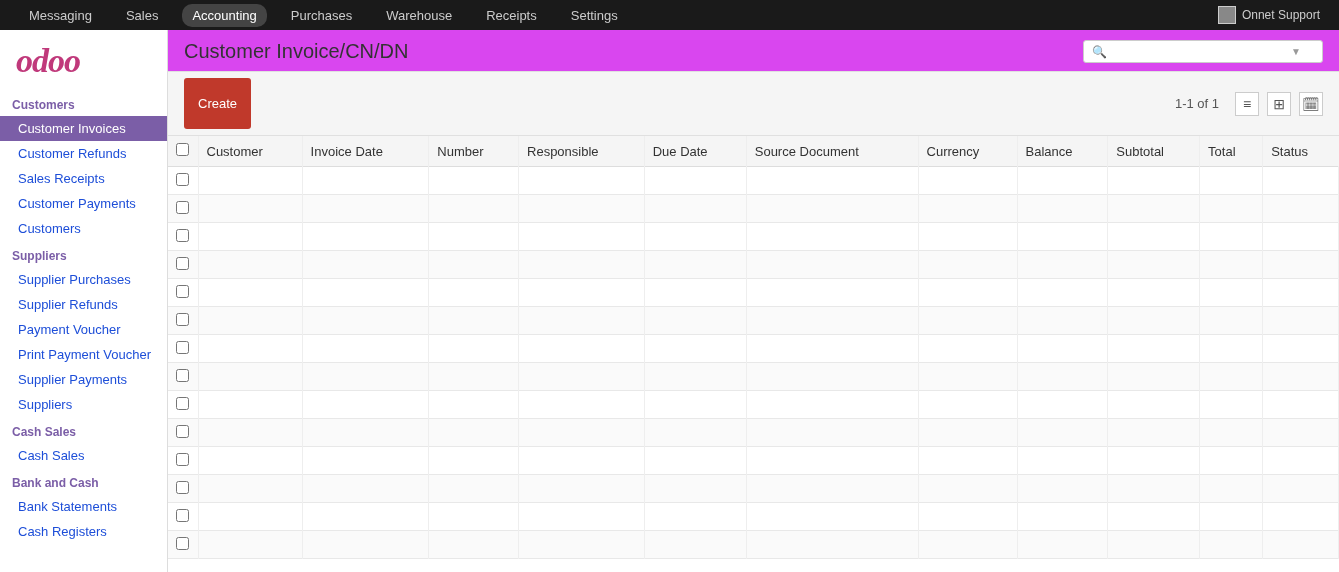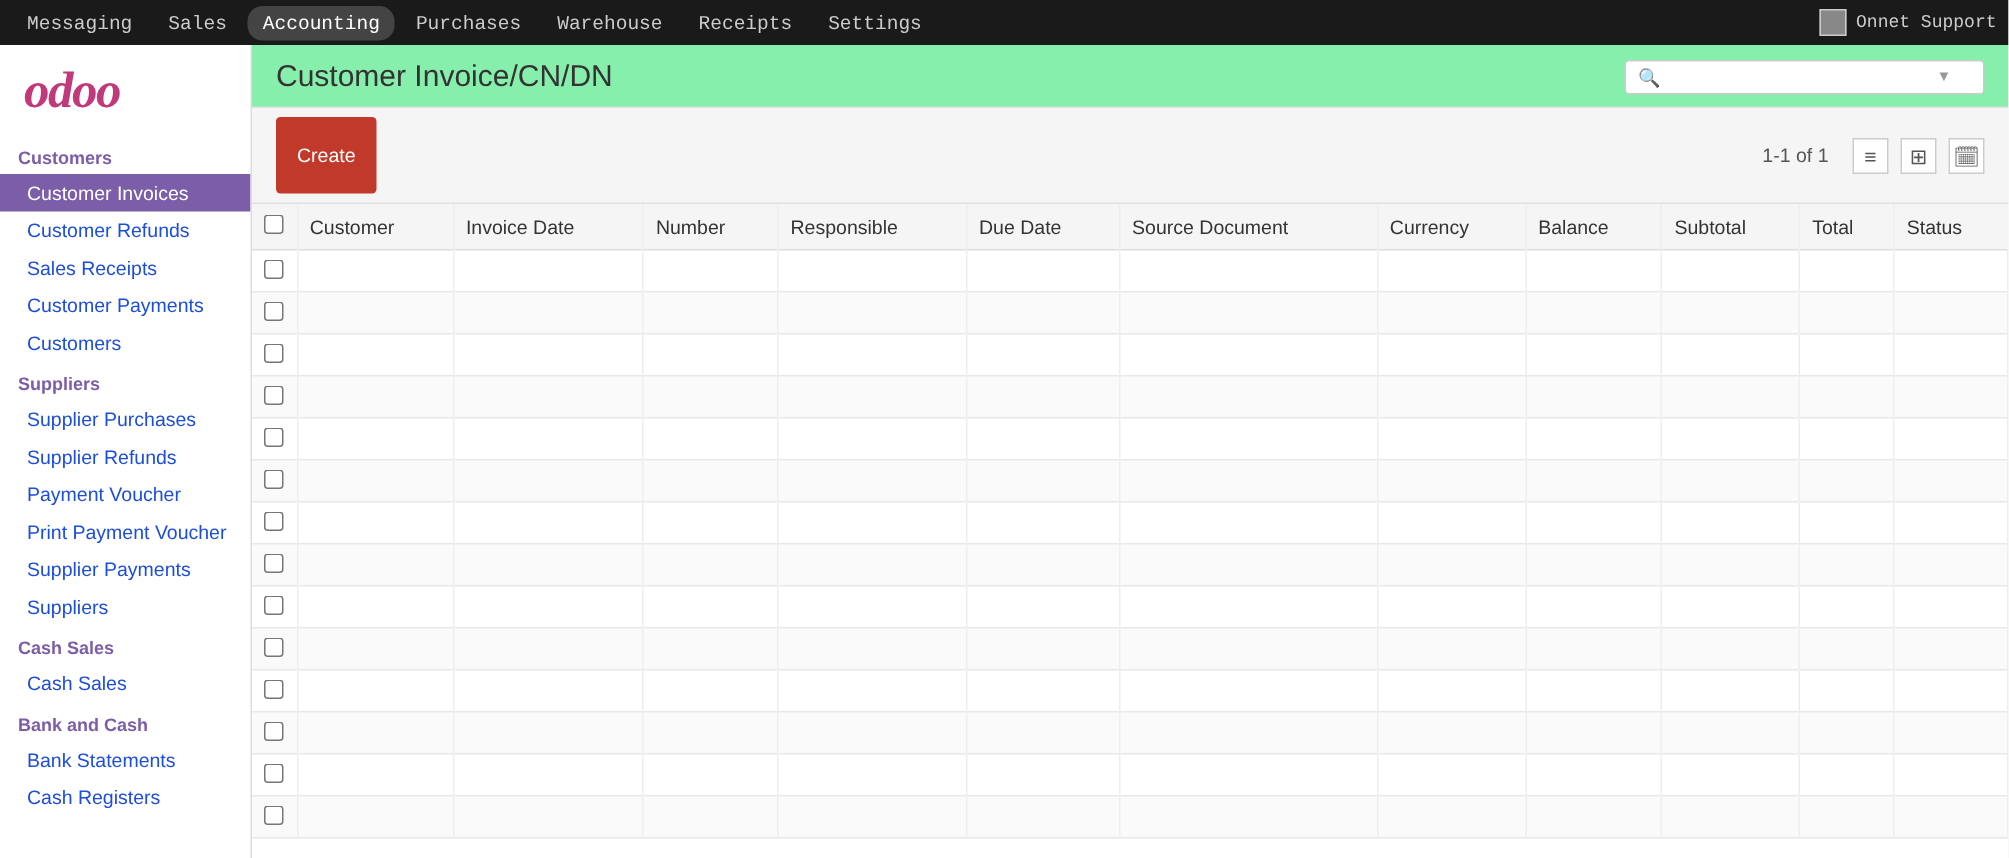--- a/index.html
+++ b/index.html
@@ -4,23 +4,22 @@
   <style>
     * { box-sizing: border-box; margin: 0; padding: 0; }
     body { font-family: Arial, sans-serif; font-size: 13px; background: #f0f0f0; color: #333; }
 
     
     .top-nav {
       background: #1a1a1a;
       height: 30px;
       display: flex;
       align-items: center;
-      padding: 0 8px;
-      gap: 4px;
-      font-family: Liberation Mono, monospace;
+      padding: 0 19px;
+      gap: 14px;
     }
     .top-nav-item {
       color: #ccc;
       padding: 4px 10px;
       cursor: pointer;
       font-size: 13px;
       border-radius: 3px;
     }
     .top-nav-item.active { background: #444; color: #fff; border-radius: 10px; }
     .top-nav-right {
@@ -89,21 +88,21 @@
 
     
     .main-content {
       flex: 1;
       display: flex;
       flex-direction: column;
       background: #f5f5f5;
       overflow: hidden;
     }
     .main-header {
-      background: #86efac;
+      background: #d946ef;
       padding: 10px 16px 8px;
       display: flex;
       align-items: center;
       border-bottom: 1px solid #e0e0e0;
     }
     .page-title {
       font-size: 20px;
       font-weight: normal;
       color: #333;
       flex: 1;

